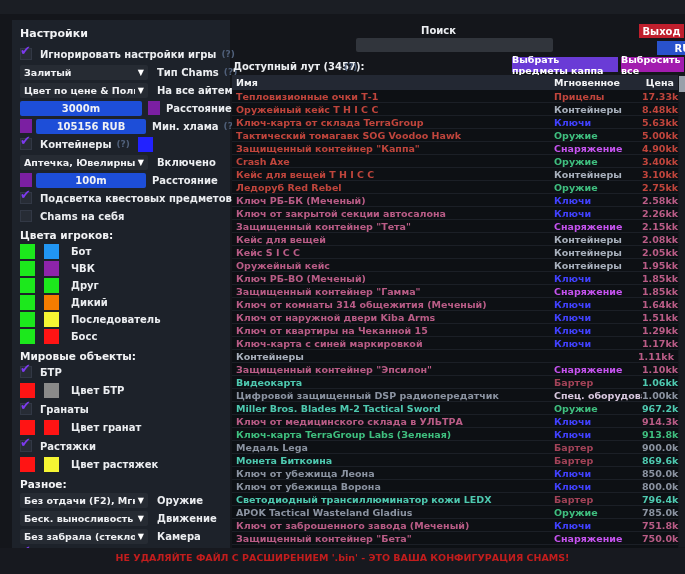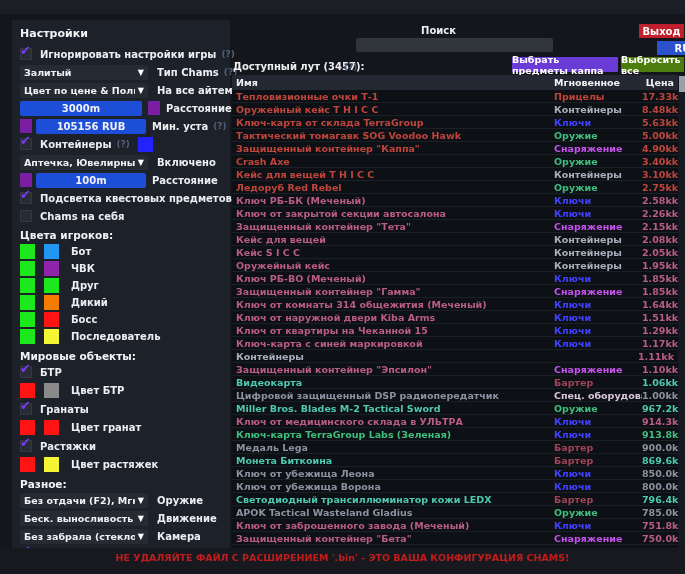--- a/index.html
+++ b/index.html
@@ -50,21 +50,21 @@
   .search-label { position:absolute; left:340px; top:25px; width:197px; text-align:center; font-size:10px; color:#eceef1; }
   .search-input {
     position:absolute; left:356px; top:38px; width:197px; height:14px;
     background:#31353c; border:none; border-radius:2px; color:#e8e9ec; font-size:10px; padding:0 4px;
     font-family:inherit; font-weight:bold;
   }
   .btn { position:absolute; display:flex; align-items:center; justify-content:center; font-size:10px; color:#fff; cursor:default; }
   .btn-exit { left:639px; top:24px; width:45px; height:14px; background:#c01f2d; }
   .btn-lang { left:657px; top:41px; width:51px; height:14px; background:#2952cc; }
   .btn-kappa { left:512px; top:57px; width:106px; height:15px; background:#6a3bd6; font-size:9.5px; }
-  .btn-dropall { left:621px; top:57px; width:63px; height:15px; background:#4d7c0f; font-size:9.5px; }
+  .btn-dropall { left:621px; top:57px; width:63px; height:15px; background:#a21caf; font-size:9.5px; }
 
   .loot-title { position:absolute; left:233px; top:61px; font-size:10px; color:#eceef1; }
   .loot-hint { position:absolute; left:344px; top:62px; font-size:9px; color:#50607a; }
 
   
   .table { position:absolute; left:232px; top:75px; width:446px; }
   .thead {
     display:flex; align-items:center; height:15px; background:#232833; padding:0 4px;
     font-size:10px; color:#f2f3f5;
   }
@@ -117,21 +117,21 @@
 
   <div class="srow">
     <span class="tinput" style="width:122px">3000m</span>
     <span class="swatch" style="margin-right: 6px; background: rgb(123, 31, 162);"></span>
     <span class="slabel">Расстояние</span>
   </div>
 
   <div class="srow">
     <span class="swatch" style="margin-right: 4px; background: rgb(123, 31, 162);"></span>
     <span class="tinput" style="width:110px">105156 RUB</span>
-    <span class="slabel">Мин. уста</span>
+    <span class="slabel">Мин. хлама</span>
     <span class="hint">(?)</span>
   </div>
 
   <div class="srow">
     <span class="checkbox on">
         <span class="mark">✔</span>
       </span>
     <span class="slabel">Контейнеры</span>
     <span class="hint">(?)</span>
     <span class="swatch sq" style="margin-left: 8px; background: rgb(34, 34, 255);"></span>
@@ -181,27 +181,27 @@
         <span class="swatch sq" style="background: rgb(28, 232, 28);"></span>
         <span class="slabel">Друг</span>
       </div>
       <div class="crow">
         <span class="swatch sq" style="background: rgb(28, 232, 28);"></span>
         <span class="swatch sq" style="background: rgb(245, 124, 0);"></span>
         <span class="slabel">Дикий</span>
       </div>
       <div class="crow">
         <span class="swatch sq" style="background: rgb(28, 232, 28);"></span>
+        <span class="swatch sq" style="background: rgb(245, 245, 51);"></span>
+        <span class="slabel">Последователь</span>
+      </div>
+      <div class="crow">
+        <span class="swatch sq" style="background: rgb(28, 232, 28);"></span>
         <span class="swatch sq" style="background: rgb(255, 20, 20);"></span>
         <span class="slabel">Босс</span>
-      </div>
-      <div class="crow">
-        <span class="swatch sq" style="background: rgb(28, 232, 28);"></span>
-        <span class="swatch sq" style="background: rgb(245, 245, 51);"></span>
-        <span class="slabel">Последователь</span>
       </div>
     </div>
 
   <div class="section-title">Мировые объекты:</div>
 
   <div class="srow">
     <span class="checkbox on">
         <span class="mark">✔</span>
       </span>
     <span class="slabel">БТР</span>

